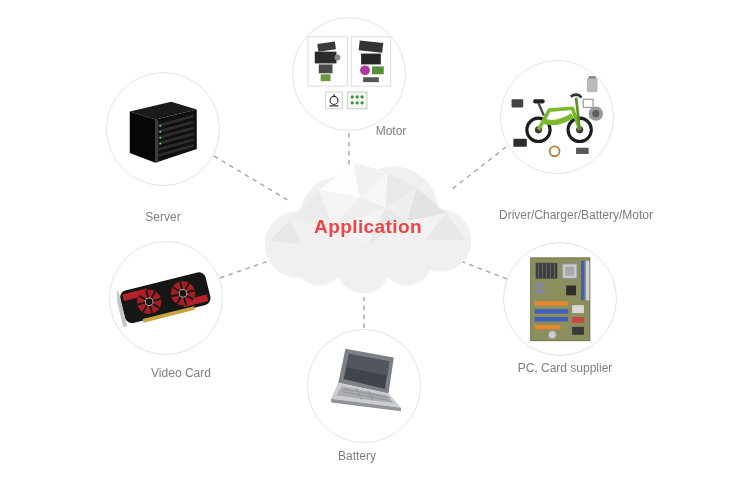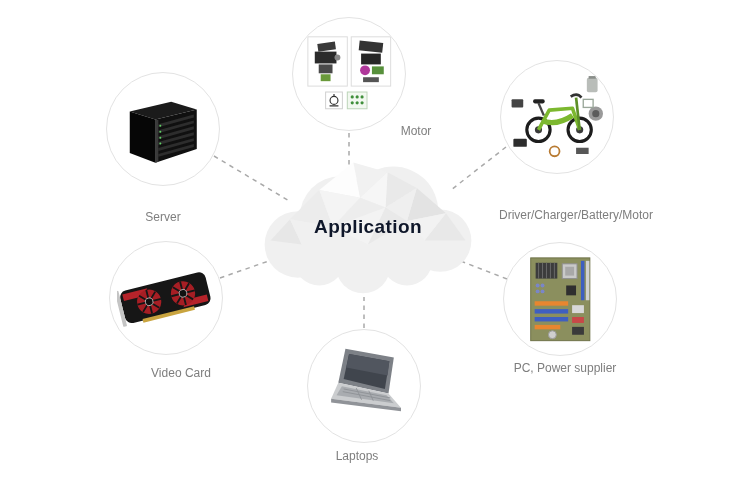--- a/index.html
+++ b/index.html
@@ -18,21 +18,21 @@
   }
   .node svg { width:88%; height:88%; display:block; }
   .node-label {
     position:absolute; transform:translateX(-50%);
     font-size:12px; color:#7e7e7e; white-space:nowrap; text-align:center;
   }
   .cloud-wrap { position:absolute; left:251px; top:150px; width:234px; height:148px; }
   .cloud-wrap > svg { position:absolute; inset:0; width:100%; height:100%; }
   .cloud-label {
     position:absolute; inset:0; display:flex; align-items:center; justify-content:center;
-    font-size:19px; font-weight:600; color:#0f172a; letter-spacing:0.4px;
+    font-size:19px; font-weight:600; color:#ef4444; letter-spacing:0.4px;
     padding-top:6px;
   }
 </style>
 </head>
 <body>
 
 <div class="canvas">
 
   <svg class="connectors" viewBox="0 0 750 482">
     <line x1="214" y1="156" x2="291" y2="202"></line>
@@ -129,21 +129,21 @@
       <g fill="#3f8f3a">
         <circle cx="53" cy="73" r="1.6"></circle>
           <circle cx="58" cy="73" r="1.6"></circle>
           <circle cx="63" cy="73" r="1.6"></circle>
         <circle cx="53" cy="79" r="1.6"></circle>
           <circle cx="58" cy="79" r="1.6"></circle>
           <circle cx="63" cy="79" r="1.6"></circle>
       </g>
     </svg>
   </div>
-  <div class="node-label" style="left:416px; top:124px;">Motor</div>
+  <div class="node-label" style="left:391px; top:124px;">Motor</div>
 
   <div class="node" style="left:500px; top:60px;">
     <svg viewBox="0 0 110 100">
       <rect x="88" y="6" width="12" height="16" rx="2" fill="#b9bdb9"></rect>
       <rect x="90" y="4" width="8" height="3" fill="#8a8e8a"></rect>
       <circle cx="98" cy="46" r="8" fill="#9a9a9a"></circle>
       <circle cx="98" cy="46" r="4" fill="#5c5c5c"></circle>
       <rect x="4" y="30" width="13" height="9" rx="1" fill="#444444"></rect>
       <rect x="6" y="74" width="15" height="9" rx="1" fill="#2d2d2d"></rect>
       <circle cx="52" cy="88" r="5.5" fill="none" stroke="#b87b33" stroke-width="2"></circle>
@@ -209,30 +209,30 @@
           <circle cx="32" cy="36" r="2"></circle>
         <circle cx="27" cy="42" r="2"></circle>
           <circle cx="32" cy="42" r="2"></circle>
       </g>
       <rect x="62" y="56" width="12" height="8" fill="#d8d8d8"></rect>
       <rect x="62" y="68" width="12" height="6" fill="#c84848"></rect>
       <rect x="62" y="78" width="12" height="8" fill="#3a3a3a"></rect>
       <circle cx="42" cy="86" r="4" fill="#cfcfcf" stroke="#9a9a9a"></circle>
     </svg>
   </div>
-  <div class="node-label" style="left:565px; top:361px;">PC, Power supplier</div>
+  <div class="node-label" style="left:565px; top:361px;">PC, Card supplier</div>
 
   <div class="node" style="left:307px; top:329px;">
     <svg viewBox="0 0 110 100">
       <polygon points="34,8 88,18 82,58 26,46" fill="#7d8187"></polygon>
       <polygon points="38,14 83,22 78,53 32,42" fill="#40454d"></polygon>
       <polygon points="38,14 83,22 81,38 35,29" fill="#51565f"></polygon>
       <polygon points="26,46 82,58 96,74 18,64" fill="#cbcdcf"></polygon>
       <polygon points="30,50 80,60 88,69 24,60" fill="#a9acb0"></polygon>
       <g stroke="#8e9196" stroke-width="1" fill="none">
         <path d="M32 53 l52 10 M31 56 l53 10 M46 52 l6 13 M60 55 l5 11"></path>
       </g>
       <polygon points="18,64 96,74 96,78 18,68" fill="#909398"></polygon>
     </svg>
   </div>
-  <div class="node-label" style="left:357px; top:449px;">Laptops</div>
+  <div class="node-label" style="left:357px; top:449px;">Battery</div>
 
 </div>
 
 </body></html>

